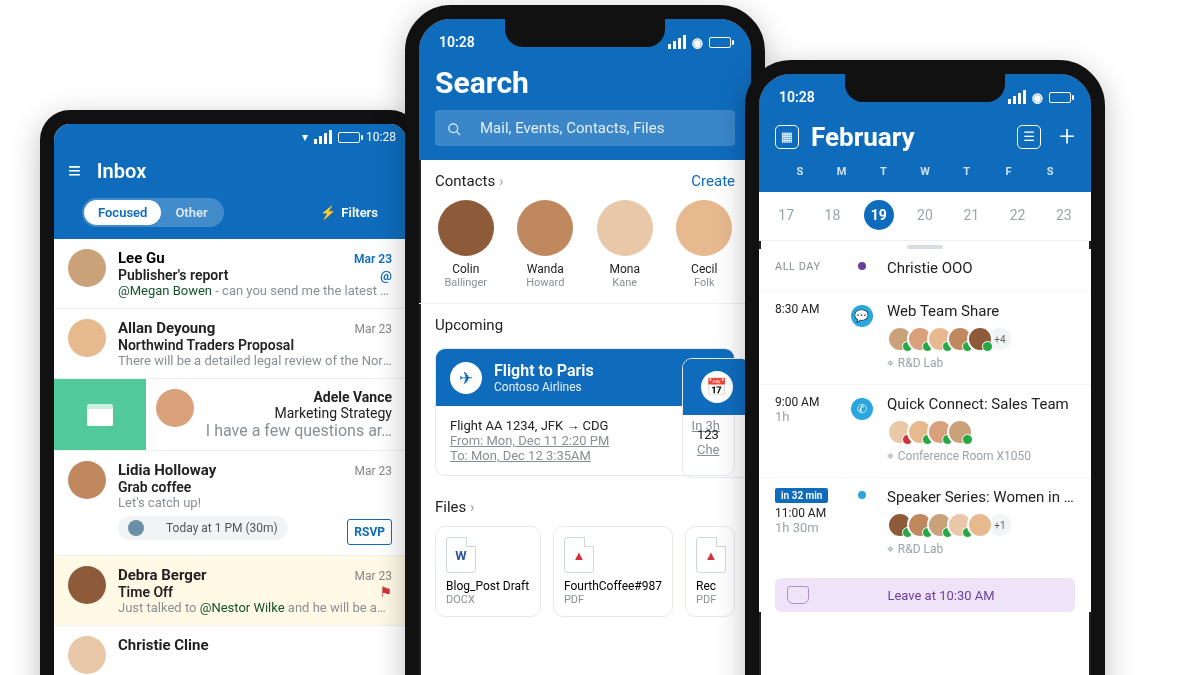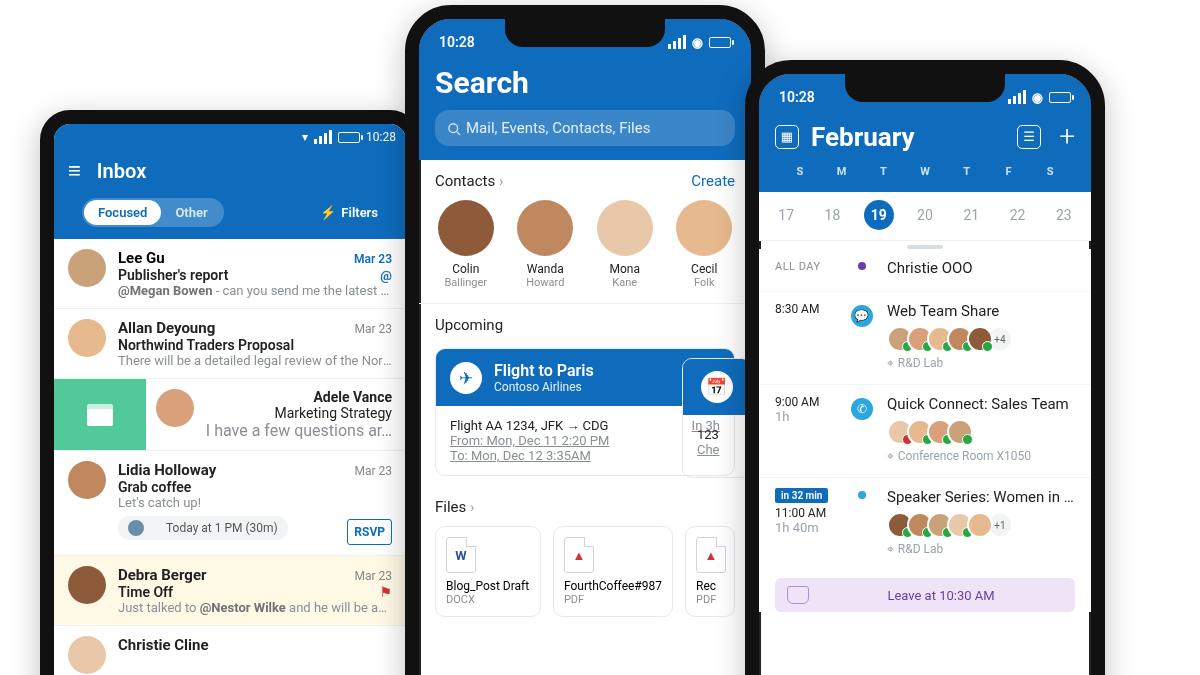--- a/index.html
+++ b/index.html
@@ -61,37 +61,37 @@
   .email-item { display:flex; gap:12px; padding:10px 14px; border-bottom:1px solid #eef0f2; font-size:13px; }
   .avatar { width:38px; height:38px; border-radius:50%; background:#c8d2dc; flex-shrink:0; background-size:cover; background-position:center; }
   .email-body { flex:1; min-width:0; }
   .erow { display:flex; justify-content:space-between; align-items:baseline; gap:8px; }
   .sender { font-weight:700; font-size:15px; color:#222; }
   .sender.unread { color:#000; }
   .date { font-size:12px; color:#888; white-space:nowrap; }
   .date.blue-txt { color:#0f6cbd; font-weight:600; }
   .subject { font-weight:600; color:#222; font-size:14px; }
   .preview { color:#8a8f95; white-space:nowrap; overflow:hidden; text-overflow:ellipsis; }
-  .mention { color:#737373; font-weight:700; }
+  .mention { color:#14532d; font-weight:400; }
   .swipe-row { display:flex; align-items:stretch; border-bottom:1px solid #eef0f2; }
   .swipe-action { width:180px; background:#52c99a; display:flex; align-items:center; justify-content:center; }
   .swipe-action .archive-ico { width:26px; height:22px; background:#fff; border-radius:2px; position:relative; }
   .swipe-action .archive-ico::before{content:"";position:absolute;top:0;left:0;right:0;height:5px;background:#52c99a; opacity:.3;}
   .swipe-right { flex:1; padding:10px 14px 10px 10px; display:flex; gap:12px; }
   .rsvp-chip { display:inline-flex; align-items:center; gap:22px; background:#f1f3f5; border-radius:14px; padding:4px 10px; font-size:12px; color:#555; margin-top:6px; }
   .rsvp-chip .dot { width:16px; height:16px; border-radius:50%; background:#6b8fa8; }
   .rsvp-btn { border:1.5px solid #0f6cbd; color:#0f6cbd; font-weight:700; font-size:12px; padding:5px 6px; border-radius:3px; margin-top:6px; }
   .flag { color:#d13438; font-size:14px; }
   .highlight { background:#fff9e6; }
   .at-icon { color:#0f6cbd; font-weight:700; }
 
   
   .search-header { padding: 0 16px 14px; }
   .search-title { font-size:30px; font-weight:700; padding:6px 0 10px; }
-  .search-box { background:rgba(255,255,255,.18); border-radius:14px; padding:9px 12px; display:flex; align-items:center; gap:4px; font-size:15px; color:#e6eef8; }
+  .search-box { background:rgba(255,255,255,.18); border-radius:4px; padding:9px 12px; display:flex; align-items:center; gap:18px; font-size:15px; color:#e6eef8; }
   .sec-header { display:flex; justify-content:space-between; align-items:center; padding:12px 16px 10px; font-size:15px; color:#222; }
   .sec-header .link { color:#0f6cbd; font-weight:400; }
   .chev { color:#9aa3ac; }
   .contacts-row { display:flex; gap:18px; padding:0 16px 14px; border-bottom:1px solid #eef0f2; }
   .contact { text-align:center; font-size:12px; color:#222; width:64px; }
   .contact .avatar { width:56px; height:56px; margin:0 auto 6px; }
   .contact .ln { color:#8a8f95; font-size:11px; }
   .upcoming-card { margin:10px 16px; border:1px solid #e5e9ed; border-radius:10px; overflow:hidden; }
   .uc-head { background:#0f6cbd; color:#fff; display:flex; align-items:center; gap:12px; padding:12px 14px; }
   .uc-head .plane { width:32px; height:32px; border-radius:50%; background:#fff; color:#0f6cbd; display:flex; align-items:center; justify-content:center; font-size:17px; }
@@ -519,21 +519,21 @@
               <span>⌖</span>
               <span>Conference Room X1050</span>
             </div>
         </div>
       </div>
 
       <div class="event-row" style="border-bottom:none">
         <div class="event-time">
           <span class="in-chip">in 32 min</span>
           <div>11:00 AM</div>
-          <div class="dur">1h 40m</div>
+          <div class="dur">1h 30m</div>
         </div>
         <div class="event-dot">
             <span class="c tiny" style="background:#2aa7de"></span>
           </div>
         <div class="event-body">
           <div class="event-title" style="white-space:nowrap;overflow:hidden;text-overflow:ellipsis">Speaker Series: Women in Adver…</div>
           <div class="faces">
             <span class="avatar tone3">
                 <span class="badge"></span>
               </span>

